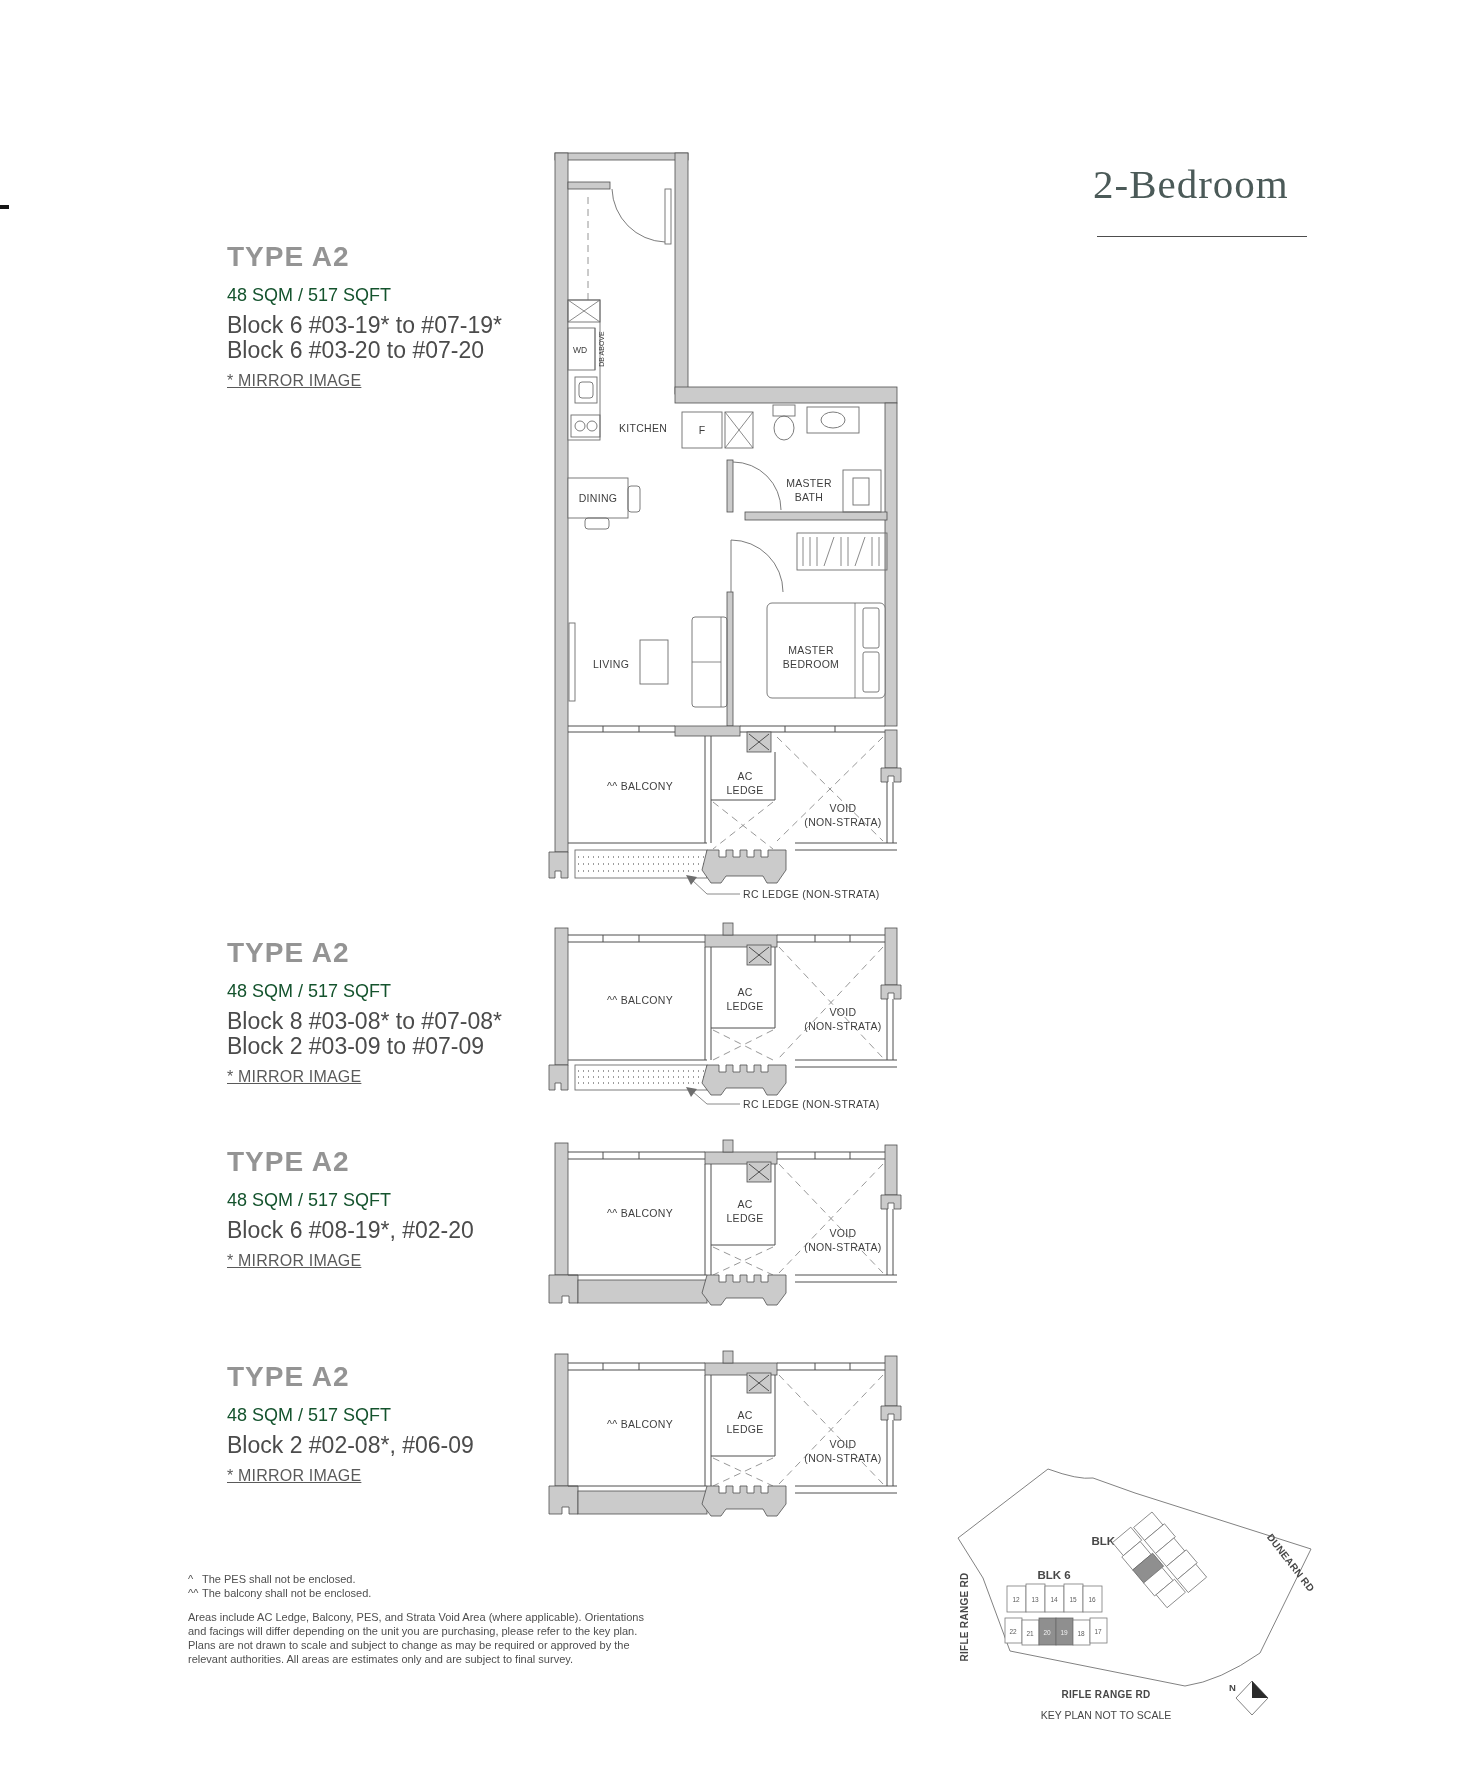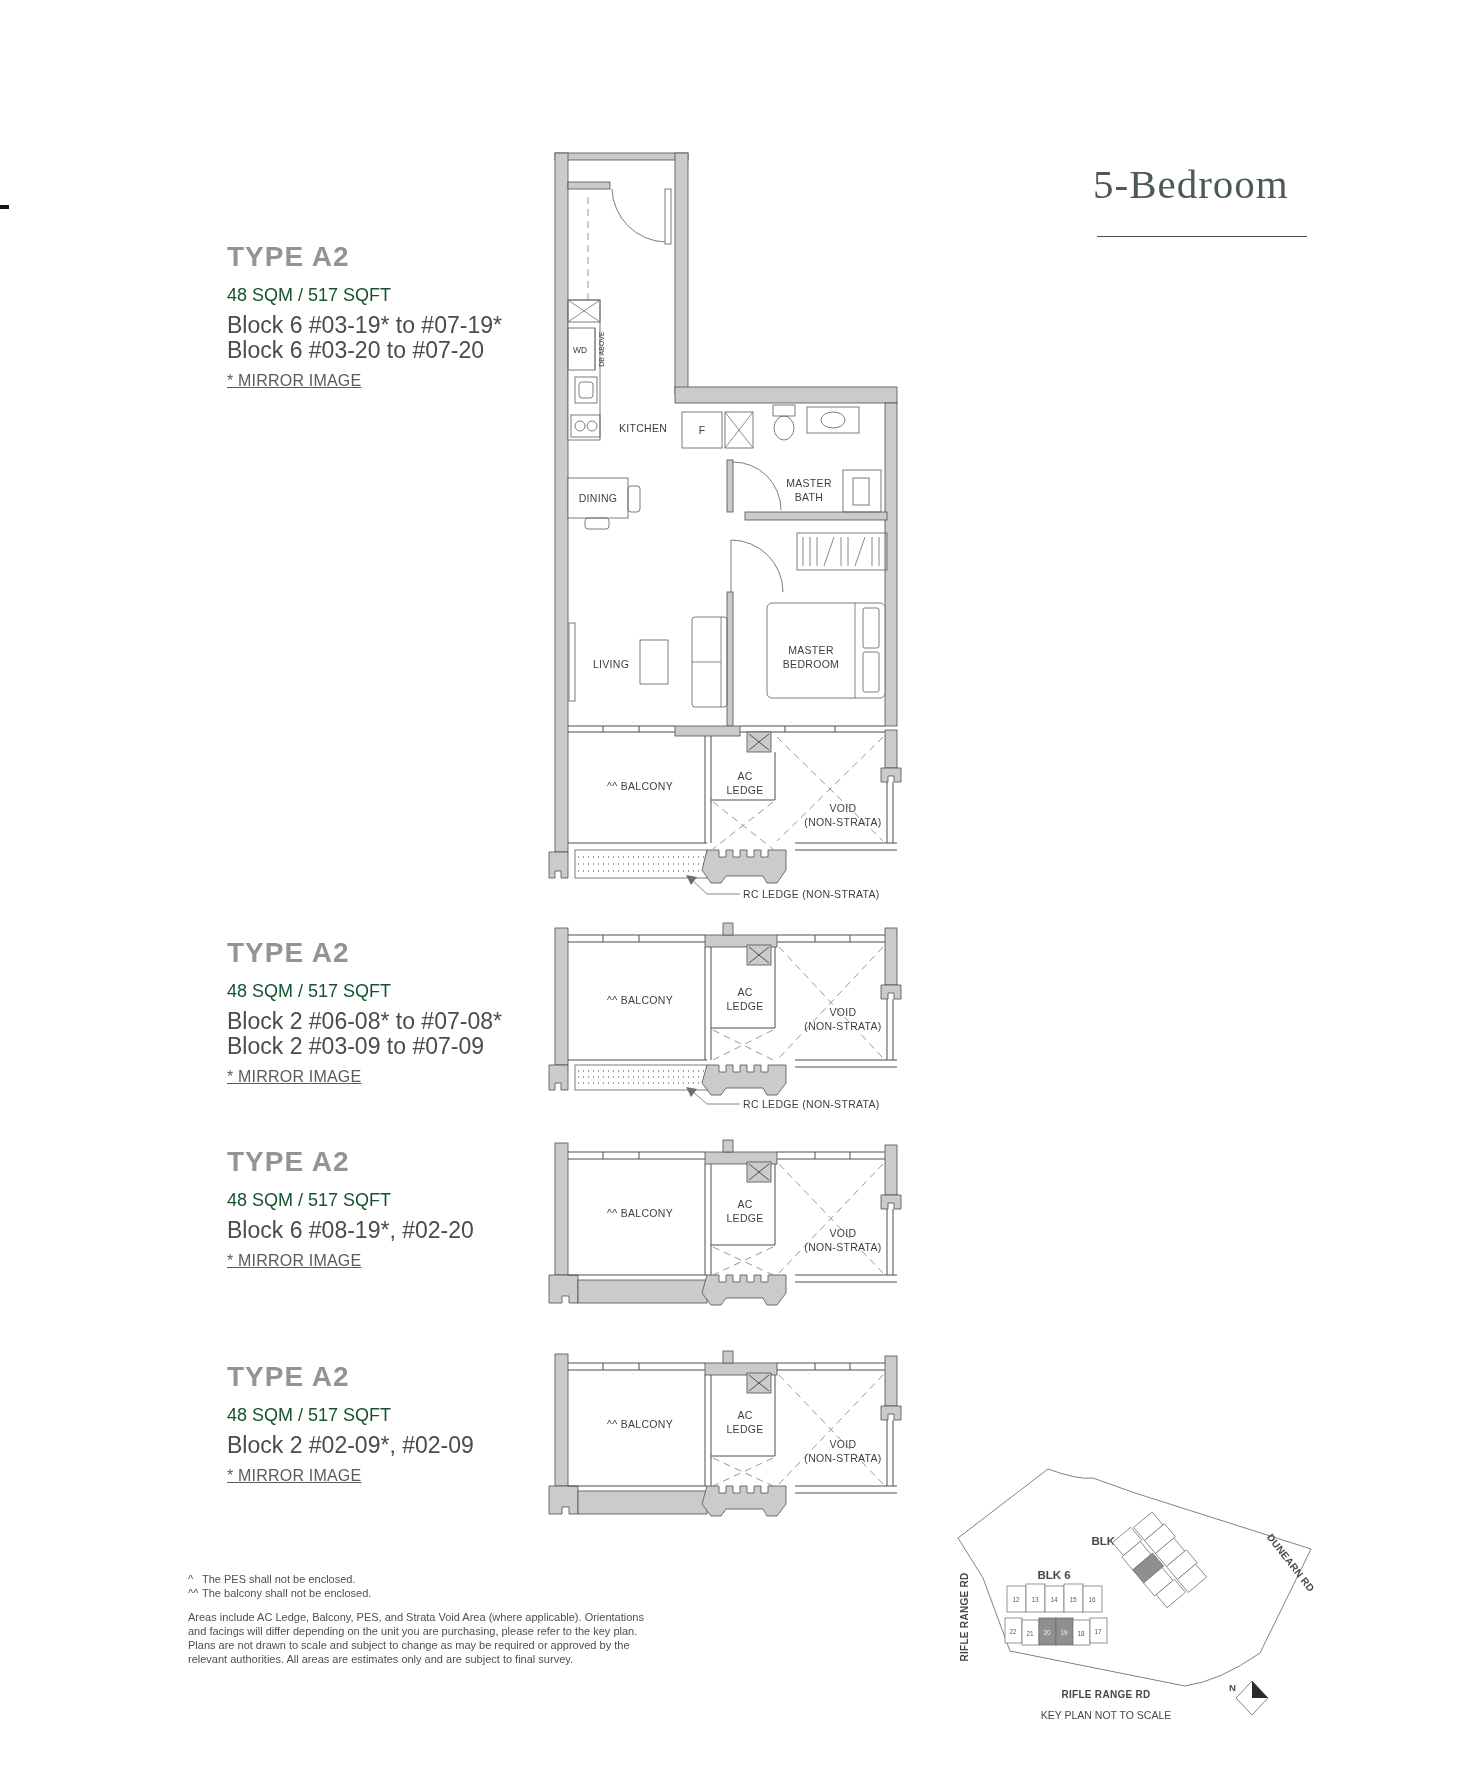--- a/index.html
+++ b/index.html
@@ -51,50 +51,50 @@
              font-size:11px;line-height:14px;color:#4f4f4f;}
   .fn-line{display:flex;}
   .fn-mark{display:inline-block;width:14px;flex:0 0 14px;}
   .fn-para2{margin-top:10px;}
 </style>
 </head>
 <body>
 
 <div class="abs edge-mark" style="left:0;top:205px;width:9px;height:4px;"></div>
 
-<div class="abs page-title" style="left:1093px;top:160px;">5-Bedroom</div>
+<div class="abs page-title" style="left:1093px;top:160px;">2-Bedroom</div>
 <div class="abs title-rule" style="left:1097px;top:236px;width:210px;"></div>
 
 <div class="sec" style="top:244px;">
   <h2>TYPE A2</h2>
   <div class="area">48 SQM / 517 SQFT</div>
   <div class="blk">Block 6 #03-19* to #07-19*</div>
   <div class="blk">Block 6 #03-20 to #07-20</div>
   <div class="mirror">* MIRROR IMAGE</div>
 </div>
 
 <div class="sec" style="top:940px;">
   <h2>TYPE A2</h2>
   <div class="area">48 SQM / 517 SQFT</div>
-  <div class="blk">Block 2 #06-08* to #07-08*</div>
+  <div class="blk">Block 8 #03-08* to #07-08*</div>
   <div class="blk">Block 2 #03-09 to #07-09</div>
   <div class="mirror">* MIRROR IMAGE</div>
 </div>
 
 <div class="sec" style="top:1149px;">
   <h2>TYPE A2</h2>
   <div class="area">48 SQM / 517 SQFT</div>
   <div class="blk">Block 6 #08-19*, #02-20</div>
   <div class="mirror">* MIRROR IMAGE</div>
 </div>
 
 <div class="sec" style="top:1364px;">
   <h2>TYPE A2</h2>
   <div class="area">48 SQM / 517 SQFT</div>
-  <div class="blk">Block 2 #02-09*, #02-09</div>
+  <div class="blk">Block 2 #02-08*, #06-09</div>
   <div class="mirror">* MIRROR IMAGE</div>
 </div>
 
 <svg style="left:545px;top:125px;" width="365" height="790" viewBox="0 0 365 790">
   <g>
     <rect class="w" x="10" y="28" width="133" height="7"></rect>
     <rect class="w" x="10" y="28" width="13" height="699"></rect>
     <path class="w" d="M4,727 H23 V753 H16 V746 H10 V753 H4 Z"></path>
     <rect class="w" x="23" y="57" width="42" height="7"></rect>
     <rect class="w" x="130" y="28" width="13" height="241"></rect>

